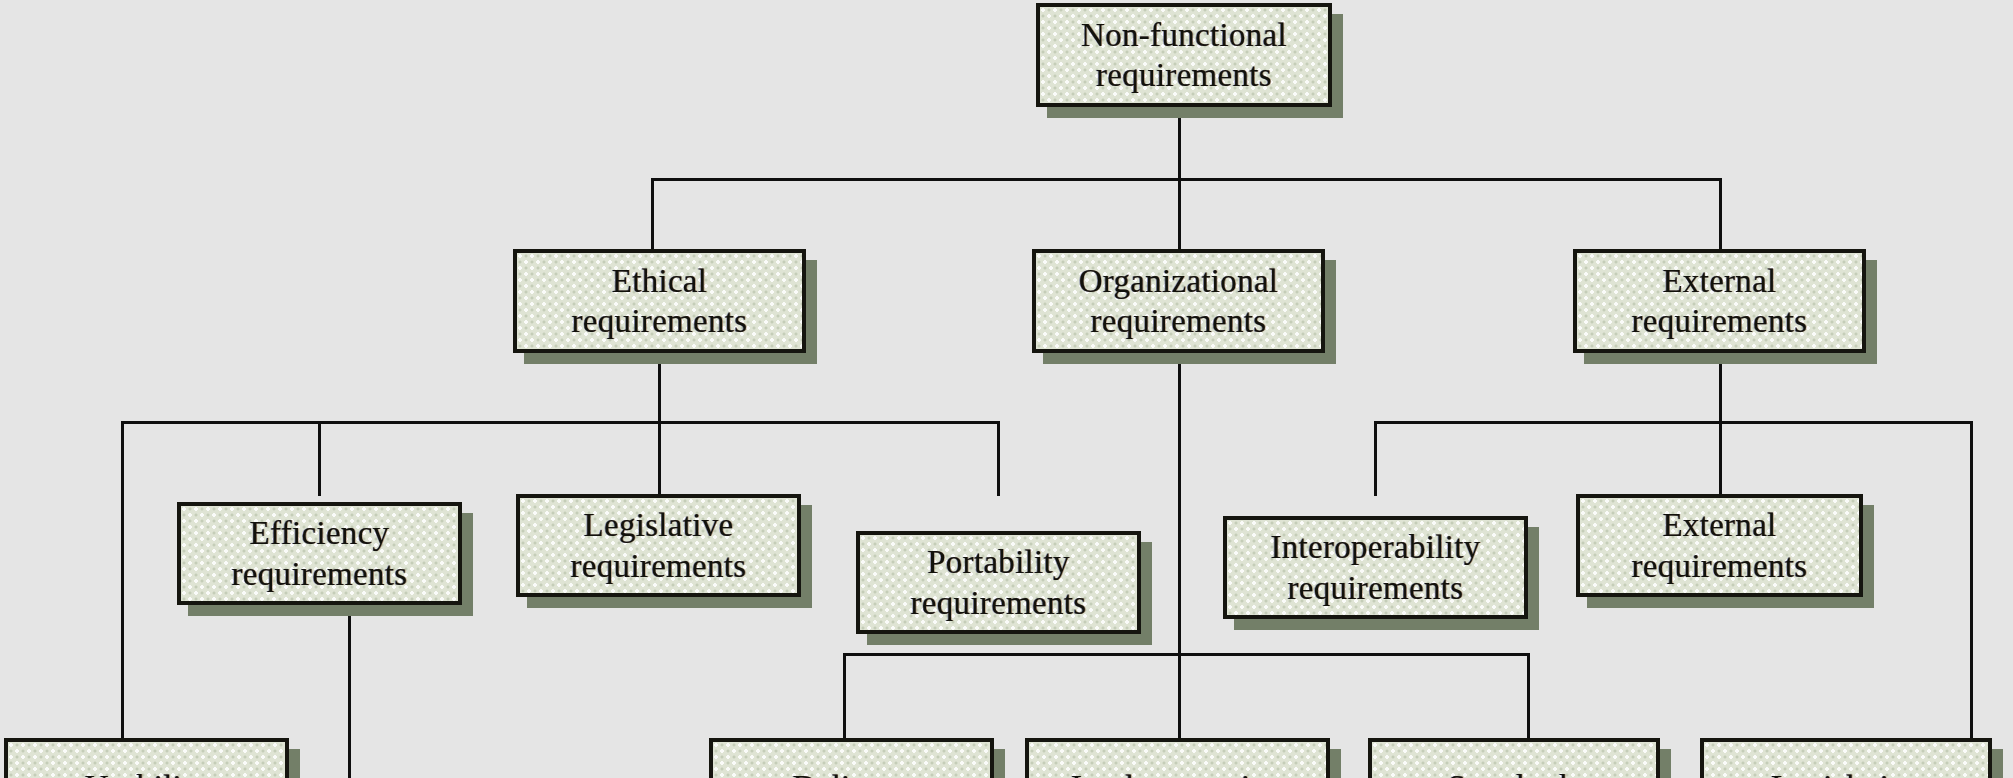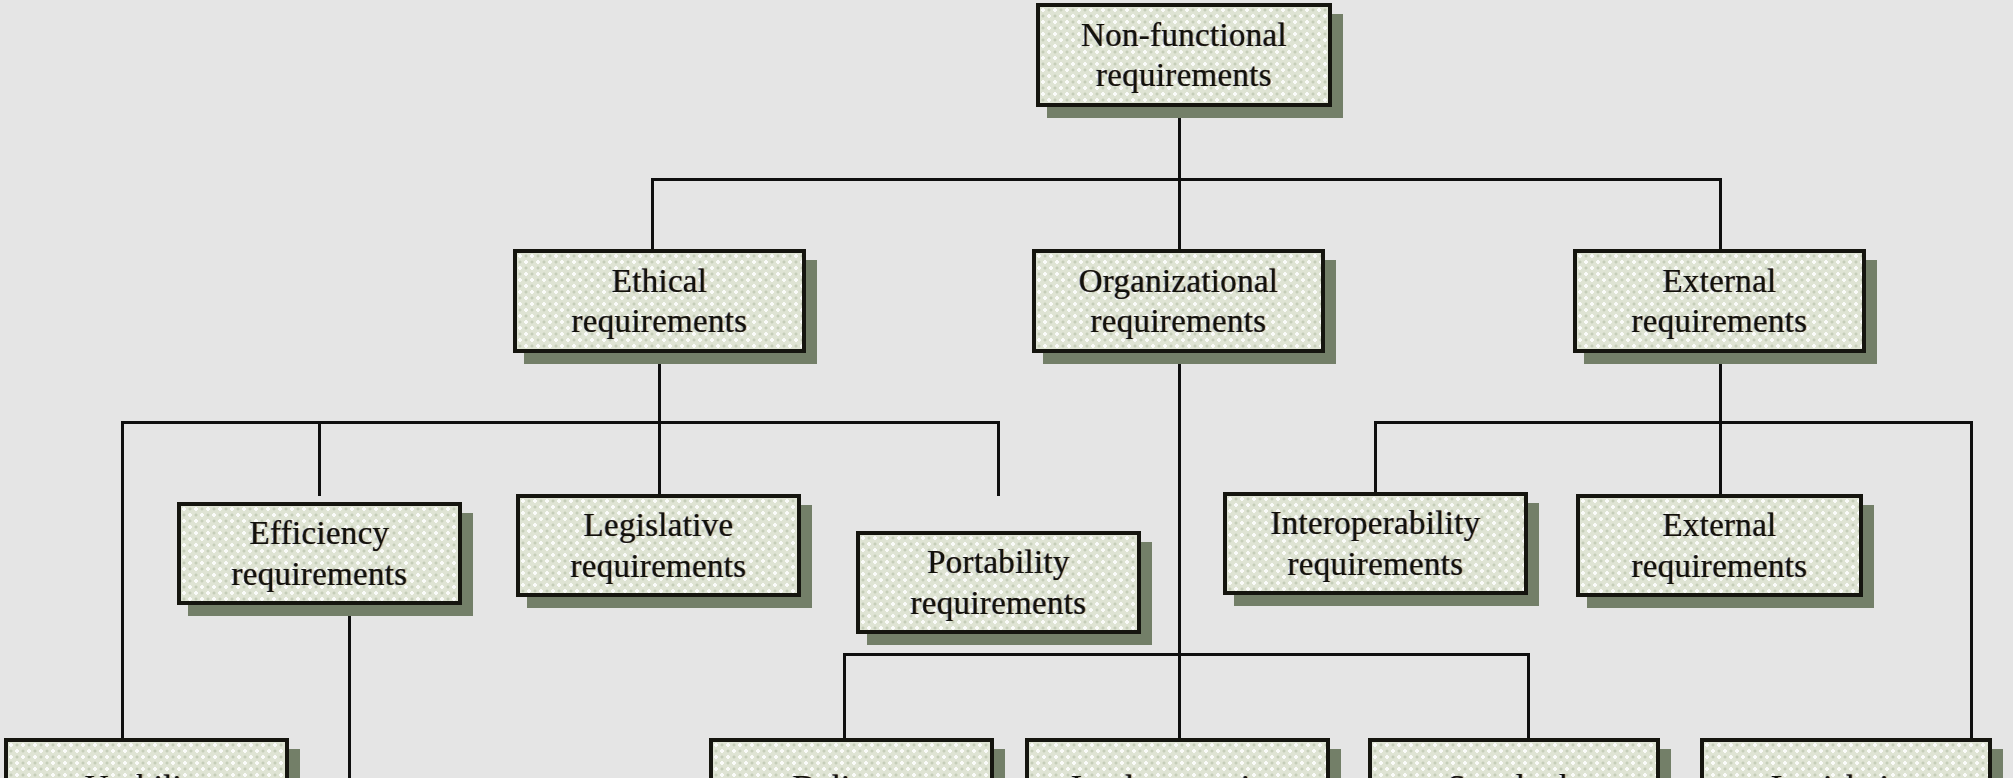--- a/index.html
+++ b/index.html
@@ -155,21 +155,21 @@
   </div>
 
   <div class="node" style="left:856px;top:494px;width:285px;height:103px;margin-top:37px;">
     <div class="shadow"></div>
     <div class="boxface">
       <span class="lbl">Portability
 requirements</span>
     </div>
   </div>
 
-  <div class="node" style="left:1223px;top:492px;width:305px;height:103px;">
+  <div class="node" style="left:1223px;top:516px;width:305px;height:103px;">
     <div class="shadow"></div>
     <div class="boxface">
       <span class="lbl">Interoperability
 requirements</span>
     </div>
   </div>
 
   <div class="node" style="left:1576px;top:494px;width:287px;height:103px;">
     <div class="shadow"></div>
     <div class="boxface">

